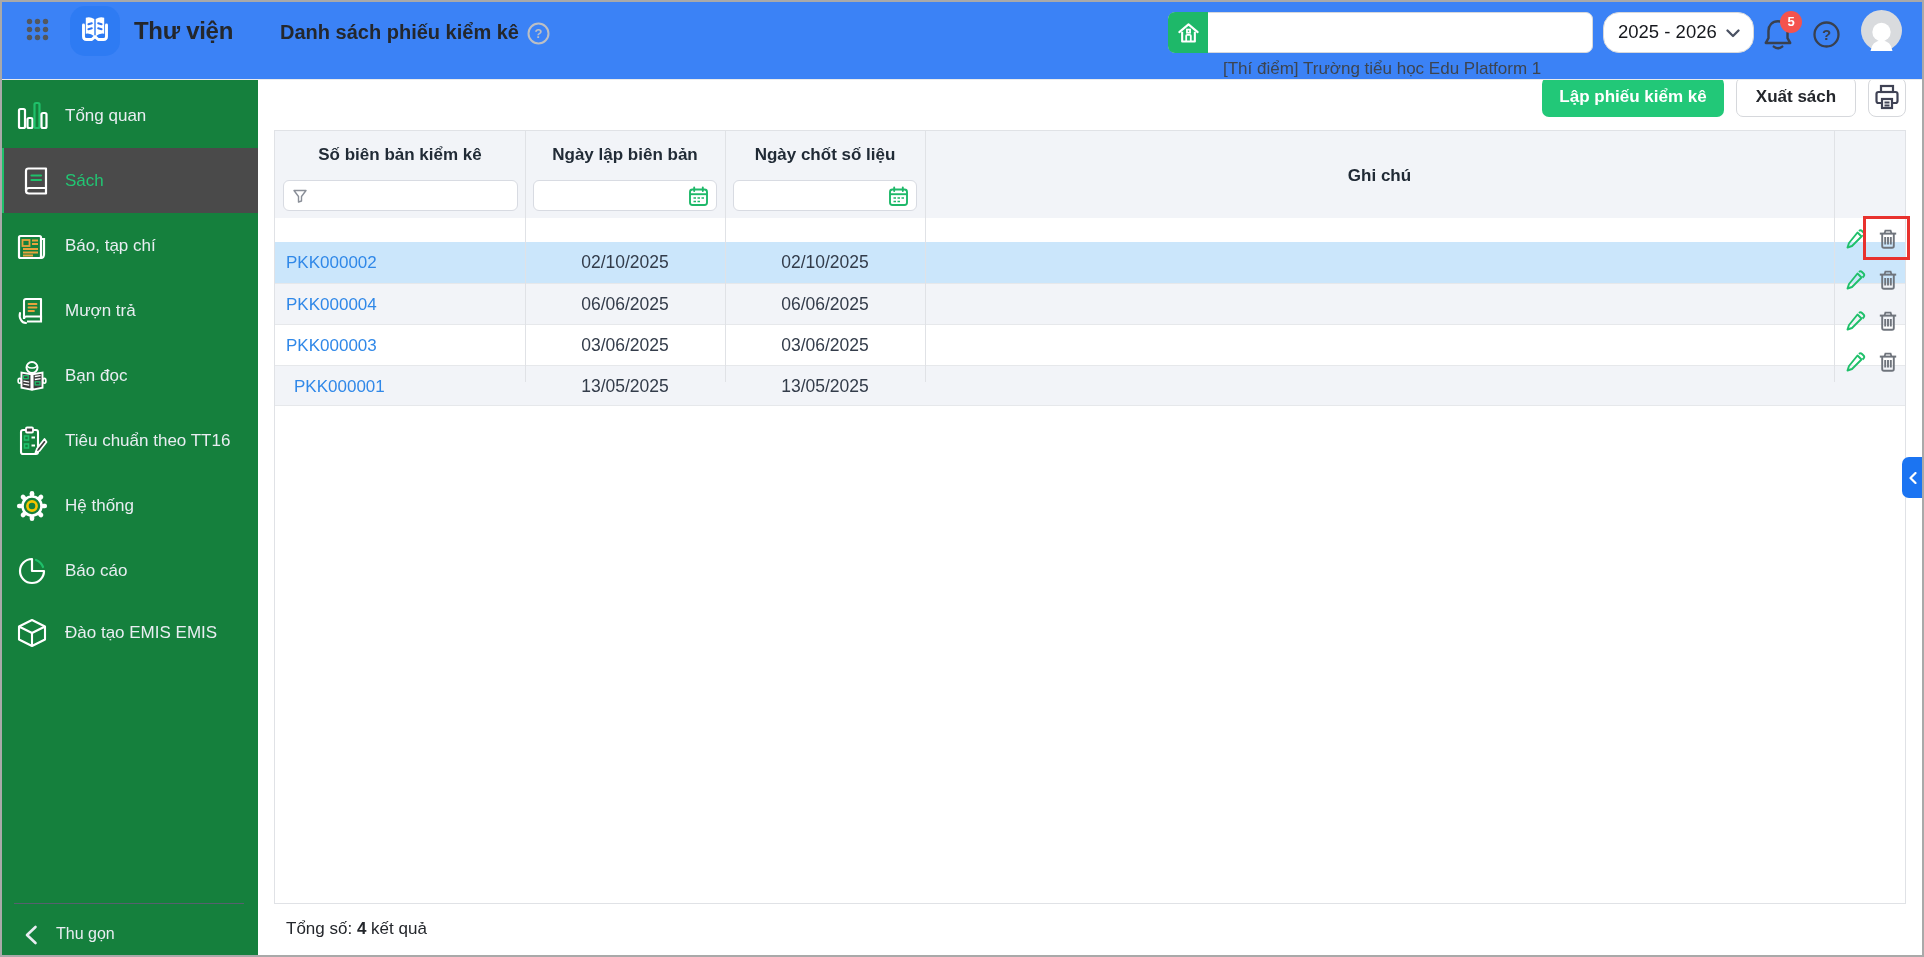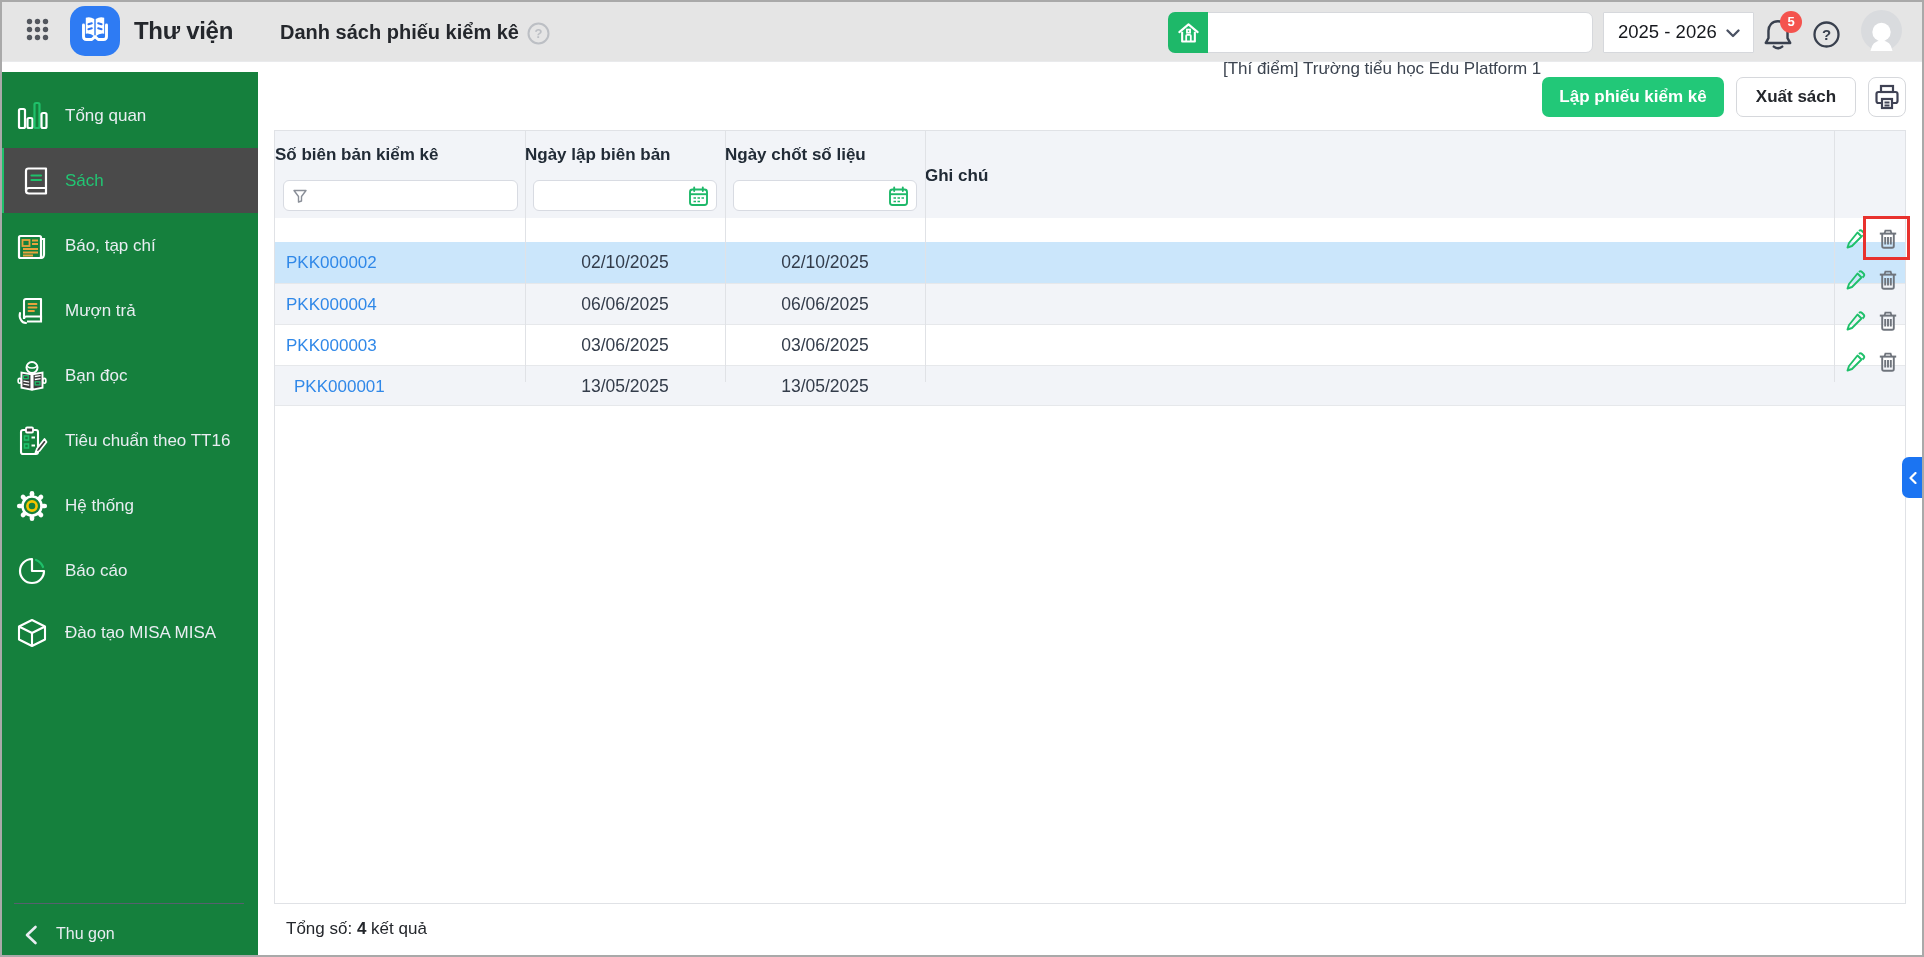--- a/index.html
+++ b/index.html
@@ -1,29 +1,29 @@
 <!DOCTYPE html>
 <html><head>
 <meta charset="utf-8">
 <style>
 * { margin:0; padding:0; box-sizing:border-box; }
 html,body { width:1924px; height:957px; overflow:hidden; }
 body { font-family:"Liberation Sans", sans-serif; position:relative; background:#fff; }
 #frame { position:absolute; inset:0; border:2px solid #a9a9a9; z-index:99; pointer-events:none; }
 
-#topbar { position:absolute; left:0; top:0; width:1924px; height:62px; background:#e5e5e5; border-bottom:1px solid #e9eaec; z-index:5; }
+#topbar { position:absolute; left:0; top:0; width:1924px; height:80px; background:#3b82f6; border-bottom:1px solid #e9eaec; z-index:5; }
 #gridicon { position:absolute; left:26px; top:18px; }
 #logo { position:absolute; left:70px; top:6px; width:50px; height:50px; background:#2e7bf3; border-radius:15px; display:flex; align-items:center; justify-content:center; }
 #appname { position:absolute; left:134px; top:17px; font-size:24px; letter-spacing:-0.3px; font-weight:bold; color:#24272c; }
 #pagetitle { position:absolute; left:280px; top:21px; font-size:20px; font-weight:bold; color:#24272c; }
 #titlehelp { position:absolute; left:527px; top:22px; }
 #schoolbox { position:absolute; left:1168px; top:12px; width:425px; height:41px; border:1px solid #d6d8dc; border-radius:7px; background:#fff; }
 #schoolgreen { position:absolute; left:-1px; top:-1px; width:40px; height:41px; background:#1eb869; border-radius:7px 0 0 7px; display:flex; align-items:center; justify-content:center; }
 #schooltext { position:absolute; left:54px; top:2px; font-size:17px; color:#3c4450;margin-top:44px; }
-#yearbox { position:absolute; left:1603px; top:12px; width:151px; height:41px; border:1px solid #d6d8dc; border-radius:1px; background:#fff;text-align:right; }
+#yearbox { position:absolute; left:1603px; top:12px; width:151px; height:41px; border:1px solid #d6d8dc; border-radius:16px; background:#fff;text-align:right; }
 #yeartext { position:absolute; left:14px; top:8px; font-size:18.5px; font-weight:400; color:#16181d; }
 #yearchev { position:absolute; right:13px; top:16px; }
 #bell { position:absolute; left:1761px; top:17px; }
 #bellbadge { position:absolute; left:1780px; top:11px; width:22px; height:22px; background:#f4534e; border-radius:50%; color:#fff; font-size:13px; font-weight:bold; text-align:center; line-height:22px; }
 #tophelp { position:absolute; left:1813px; top:21px; }
 #avatar { position:absolute; left:1861px; top:10px; width:41px; height:41px; }
 
 #sidebar { position:absolute; left:0; top:72px; width:258px; height:895px; background:#15803d; z-index:4; }
 .mitem { position:absolute; left:0; width:258px; height:65px; }
 .mitem .ic { position:absolute; left:16px; top:50%; transform:translateY(-50%); width:32px; height:32px; }
@@ -37,21 +37,21 @@
 
 #content { position:absolute; left:258px; top:62px; width:1666px; height:895px; background:#fff; }
 .btn { position:absolute; height:40px; border-radius:7px; font-size:17px; font-weight:bold; display:flex; align-items:center; justify-content:center; }
 #btn-green { left:1284px; top:15px; width:182px; background:#22c878; color:#fff; }
 #btn-white { left:1478px; top:15px; width:120px; background:#fff; border:1px solid #d6d8dc; color:#24272c; }
 #btn-print { position:absolute; left:1610px; top:15px; width:38px; height:40px; background:#fff; border:1px solid #d6d8dc; border-radius:8px; display:flex; align-items:center; justify-content:center; }
 
 #tbl { position:absolute; left:16px; top:68px; width:1632px; height:774px; border:1px solid #e0e2e6; background:#fff; }
 .vline { position:absolute; top:0; width:1px; background:#e0e2e6; }
 #hdr { position:absolute; left:0; top:0; width:100%; height:87px; background:#f2f4f8; }
-.hlabel { position:absolute; top:14px; font-size:17px; font-weight:bold; color:#212b36; text-align:left; }
+.hlabel { position:absolute; top:14px; font-size:17px; font-weight:bold; color:#212b36; text-align:center; }
 .finput { position:absolute; top:49px; height:31px; background:#fff; border:1px solid #d8dbe2; border-radius:6px; }
 .row { position:absolute; left:0; width:100%; height:41px;margin-top:24px; }
 .row .cell { position:absolute; top:0; height:41px; display:flex; align-items:center; }
 .codelink { color:#3088e8; font-size:17px; padding-left:11px; }
 .datecell { justify-content:center; font-size:17.5px; color:#333c4a; }
 #footer { position:absolute; left:28px; top:857px; font-size:17px; color:#24272c; }
 #bluetab { position:absolute; left:1902px; top:457px; width:22px; height:41px; background:#1b74f2; border-radius:7px 0 0 7px; z-index:50; display:flex; align-items:center; justify-content:center; }
 #redbox { position:absolute; left:1605px; top:154px; width:47px; height:44px; border:3px solid #e8322e; z-index:10; }
 </style>
 </head>
@@ -200,21 +200,21 @@
     <svg class="ic" viewBox="0 0 32 32">
       <path d="M16 4 A12 12 0 1 0 28 16 L16 16 Z" fill="none" stroke="#fff" stroke-width="2.2" stroke-linejoin="round"></path>
       <path d="M20 5 A12 12 0 0 1 27 12" fill="none" stroke="#1fc06a" stroke-width="2.2" stroke-linecap="round"></path>
     </svg>
     <div class="lb">Báo cáo</div>
   </div>
   <div class="mitem" style="top:528px">
     <svg class="ic" viewBox="0 0 32 32">
       <path d="M16 3 L29 9.5 L29 22.5 L16 29 L3 22.5 L3 9.5 Z M3 9.5 L16 16 L29 9.5 M16 16 L16 29" fill="none" stroke="#fff" stroke-width="2.1" stroke-linejoin="round"></path>
     </svg>
-    <div class="lb">Đào tạo MISA MISA</div>
+    <div class="lb">Đào tạo EMIS EMIS</div>
   </div>
   <div id="collapse">
     <div class="sep"></div>
     <div class="crow">
       <svg style="position:absolute;left:24px;top:21px" width="14" height="20" viewBox="0 0 14 20">
           <path d="M11.5 2 L3 10 L11.5 18" fill="none" stroke="#e9edf2" stroke-width="2.6" stroke-linecap="round" stroke-linejoin="round"></path>
         </svg>
       <div style="position:absolute;left:56px;top:21px;font-size:16px;color:#e9edf2">Thu gọn</div>
     </div>
   </div>

